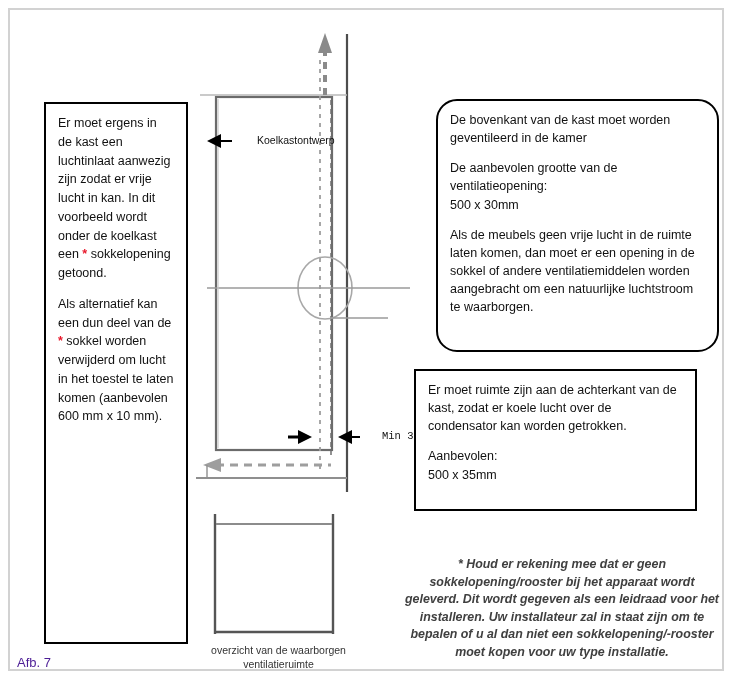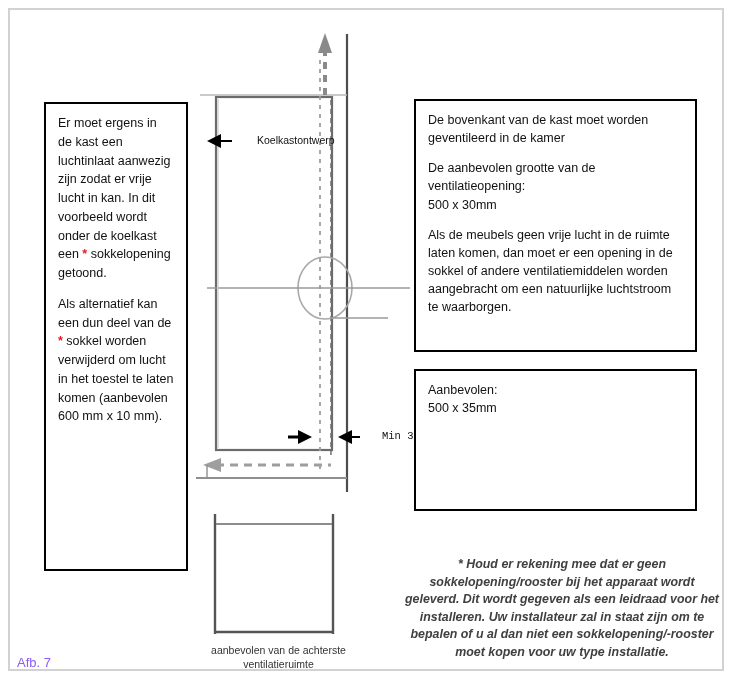--- a/index.html
+++ b/index.html
@@ -54,31 +54,32 @@
   .star {
     color: #e8192c;
     font-weight: bold;
   }
 
   
   #box-left {
     left: 44px;
     top: 102px;
     width: 144px;
-    height: 469px;
+    height: 542px;
     font-size: 12.5px;
     line-height: 1.5;
   }
 
   
   #box-top-right {
-    left: 414px;
+    left: 436px;
     top: 99px;
     width: 283px;
     height: 253px;
+    border-radius: 21px;
   }
 
   
   #box-mid-right {
     left: 414px;
     top: 369px;
     width: 283px;
     height: 142px;
   }
 
@@ -105,21 +106,21 @@
     height: 687px;
     pointer-events: none;
   }
 
   
   #fig-label {
     position: absolute;
     left: 17px;
     top: 655px;
     font-size: 13px;
-    color: #8b5cf6;
+    color: #4c1d95;
   }
 
   
   #lower-caption {
     position: absolute;
     left: 191px;
     top: 644px;
     width: 175px;
     text-align: center;
     font-size: 10.5px;
@@ -219,23 +220,24 @@
   <div class="textbox" id="box-top-right">
     <div>
         <p>De bovenkant van de kast moet worden geventileerd in de kamer</p>
         <p>De aanbevolen grootte van de ventilatieopening:<br>500 x 30mm</p>
         <p>Als de meubels geen vrije lucht in de ruimte laten komen, dan moet er een opening in de sokkel of andere ventilatiemiddelen worden aangebracht om een natuurlijke luchtstroom te waarborgen.</p>
       </div>
   </div>
 
   <div class="textbox" id="box-mid-right">
     <div>
+        <p>Er moet ruimte zijn aan de achterkant van de kast, zodat er koele lucht over de condensator kan worden getrokken.</p>
         <p>Aanbevolen:<br>500 x 35mm</p>
       </div>
   </div>
 
   <div id="red-note">* Houd er rekening mee dat er geen sokkelopening/rooster bij het apparaat wordt geleverd. Dit wordt gegeven als een leidraad voor het installeren. Uw installateur zal in staat zijn om te bepalen of u al dan niet een sokkelopening/-rooster moet kopen voor uw type installatie.</div>
 
-  <div id="lower-caption">aanbevolen van de achterste ventilatieruimte</div>
+  <div id="lower-caption">overzicht van de waarborgen ventilatieruimte</div>
 
   <div id="fig-label">Afb. 7</div>
 
 </div>
 
 </body></html>

